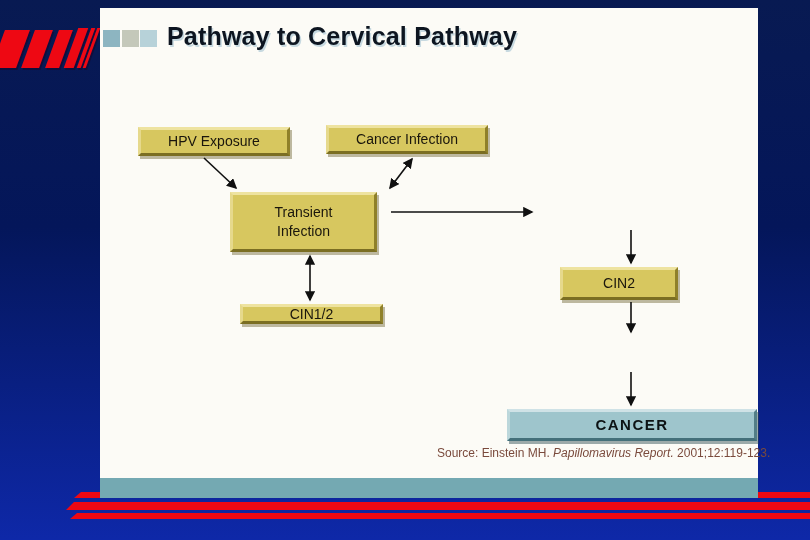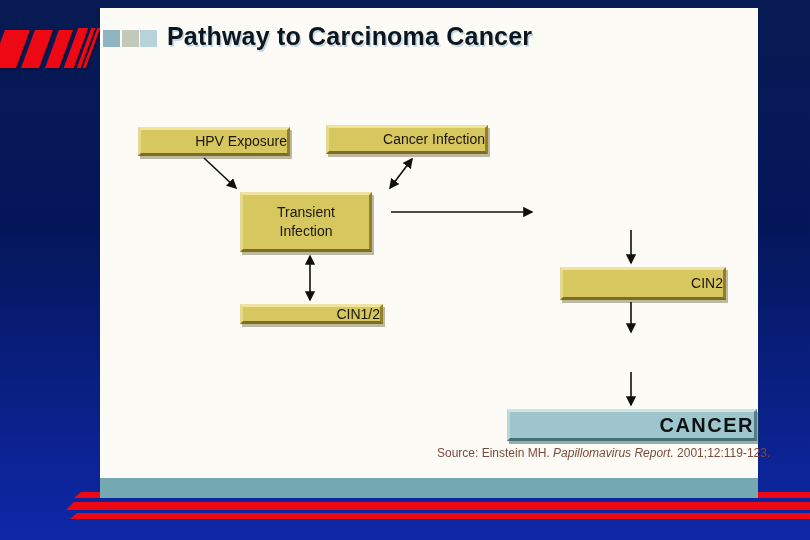--- a/index.html
+++ b/index.html
@@ -51,34 +51,34 @@
   .title {
     position: absolute; left: 67px; top: 14px;
     font-size: 25px; font-weight: bold; letter-spacing: 0.2px;
     color: var(--title-color, #0d1520);
     text-shadow: 1.5px 1.5px 0 rgba(155, 190, 205, 0.55);
     white-space: nowrap;
   }
 
   
   .node {
-    position: absolute; display: flex; align-items: center; justify-content: flex-end;
+    position: absolute; display: flex; align-items: center; justify-content: center;
     text-align: center; font-size: 14px; color: #1a160c; line-height: 1.35;
     border-style: solid; border-width: 3px;
   }
   .khaki {
     background: var(--box-fill, #d7c75f);
     border-color: #eee3a0 #8f8029 #7b6e22 #e6d98c;
     box-shadow: 2px 3px 0 rgba(96, 86, 30, 0.4);
   }
   .cancerbox {
     background: var(--cancer-fill, #9ec5cc);
     border-color: #cfe2e6 #527e87 #44707a #bcd7db;
     box-shadow: 2px 3px 0 rgba(40, 70, 78, 0.45);
-    font-weight: bold; font-size: 20px; letter-spacing: 1.5px; color: #0c1214;
+    font-weight: bold; font-size: 15px; letter-spacing: 1.5px; color: #0c1214;
   }
   .wrap2 { display: block; width: 102px; margin: 0 auto; }
 
   
   .edges { position: absolute; left: 0; top: 0; pointer-events: none; }
 
   
   .source {
     position: absolute; left: 337px; top: 438px;
     font-size: 12px; color: var(--source-color, #7a4a3c); white-space: nowrap;
@@ -101,40 +101,40 @@
 
   <div class="stripe st1"></div>
   <div class="stripe st2"></div>
   <div class="stripe st3"></div>
 
   <div class="slide">
 
     <span class="sq s1"></span>
     <span class="sq s2"></span>
     <span class="sq s3"></span>
-    <h1 class="title">Pathway to Carcinoma Cancer</h1>
+    <h1 class="title">Pathway to Cervical Pathway</h1>
 
     <div class="node khaki" style="left:38px;top:119px;width:152px;height:29px">
       <span>HPV Exposure</span>
     </div>
 
     <div class="node khaki" style="left:226px;top:117px;width:162px;height:29px">
       <span>Cancer Infection</span>
     </div>
 
-    <div class="node khaki" style="left:140px;top:184px;width:132px;height:60px">
+    <div class="node khaki" style="left:130px;top:184px;width:147px;height:60px">
       <span class="wrap2">Transient Infection</span>
     </div>
 
 
     <div class="node khaki" style="left:140px;top:296px;width:143px;height:20px">
       <span>CIN1/2</span>
     </div>
 
-    <div class="node khaki" style="left:460px;top:259px;width:166px;height:33px">
+    <div class="node khaki" style="left:460px;top:259px;width:118px;height:33px">
       <span>CIN2</span>
     </div>
 
 
     <div class="node cancerbox" style="left:407px;top:401px;width:250px;height:32px">
       <span>CANCER</span>
     </div>
 
     <svg class="edges" width="658" height="490" viewBox="0 0 658 490">
       <defs>

